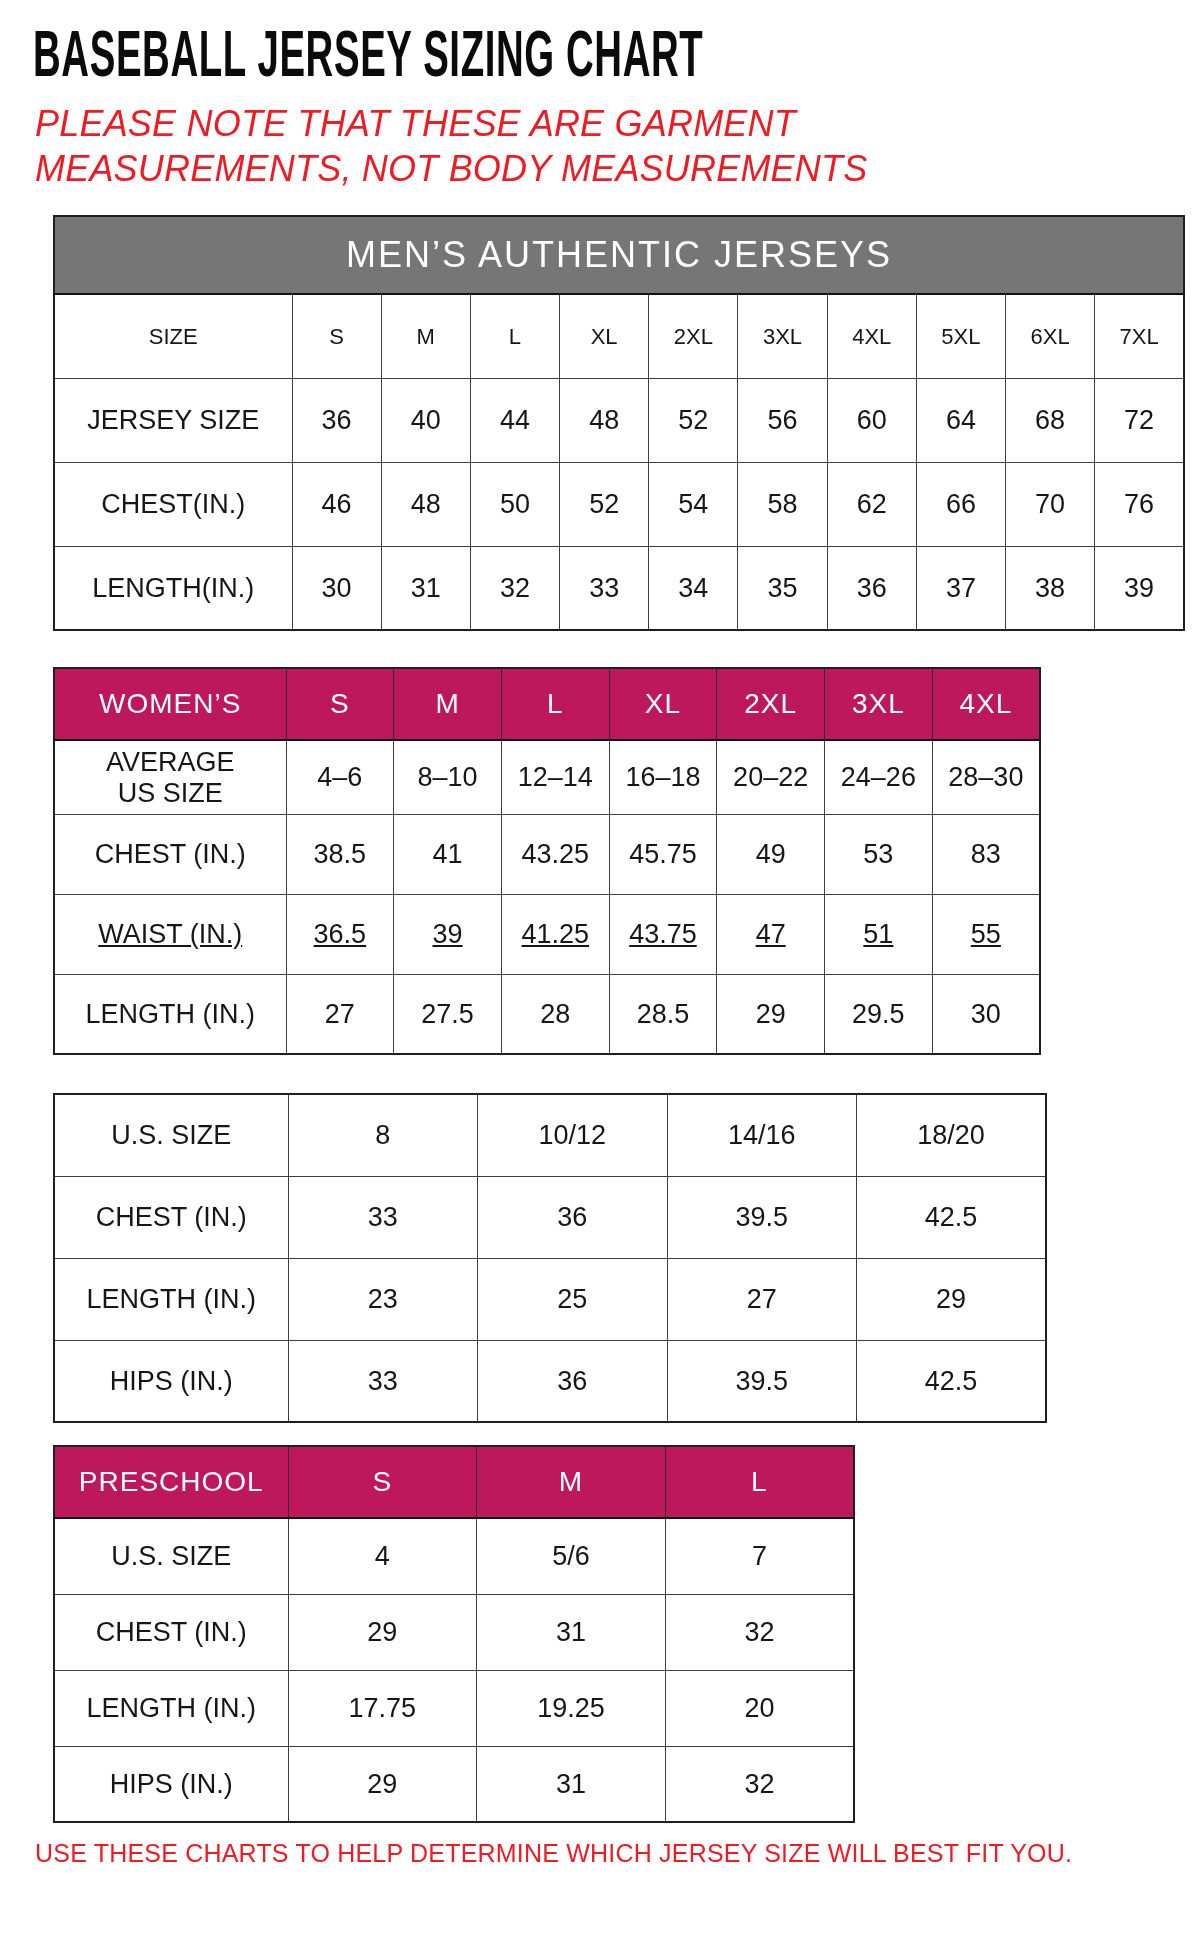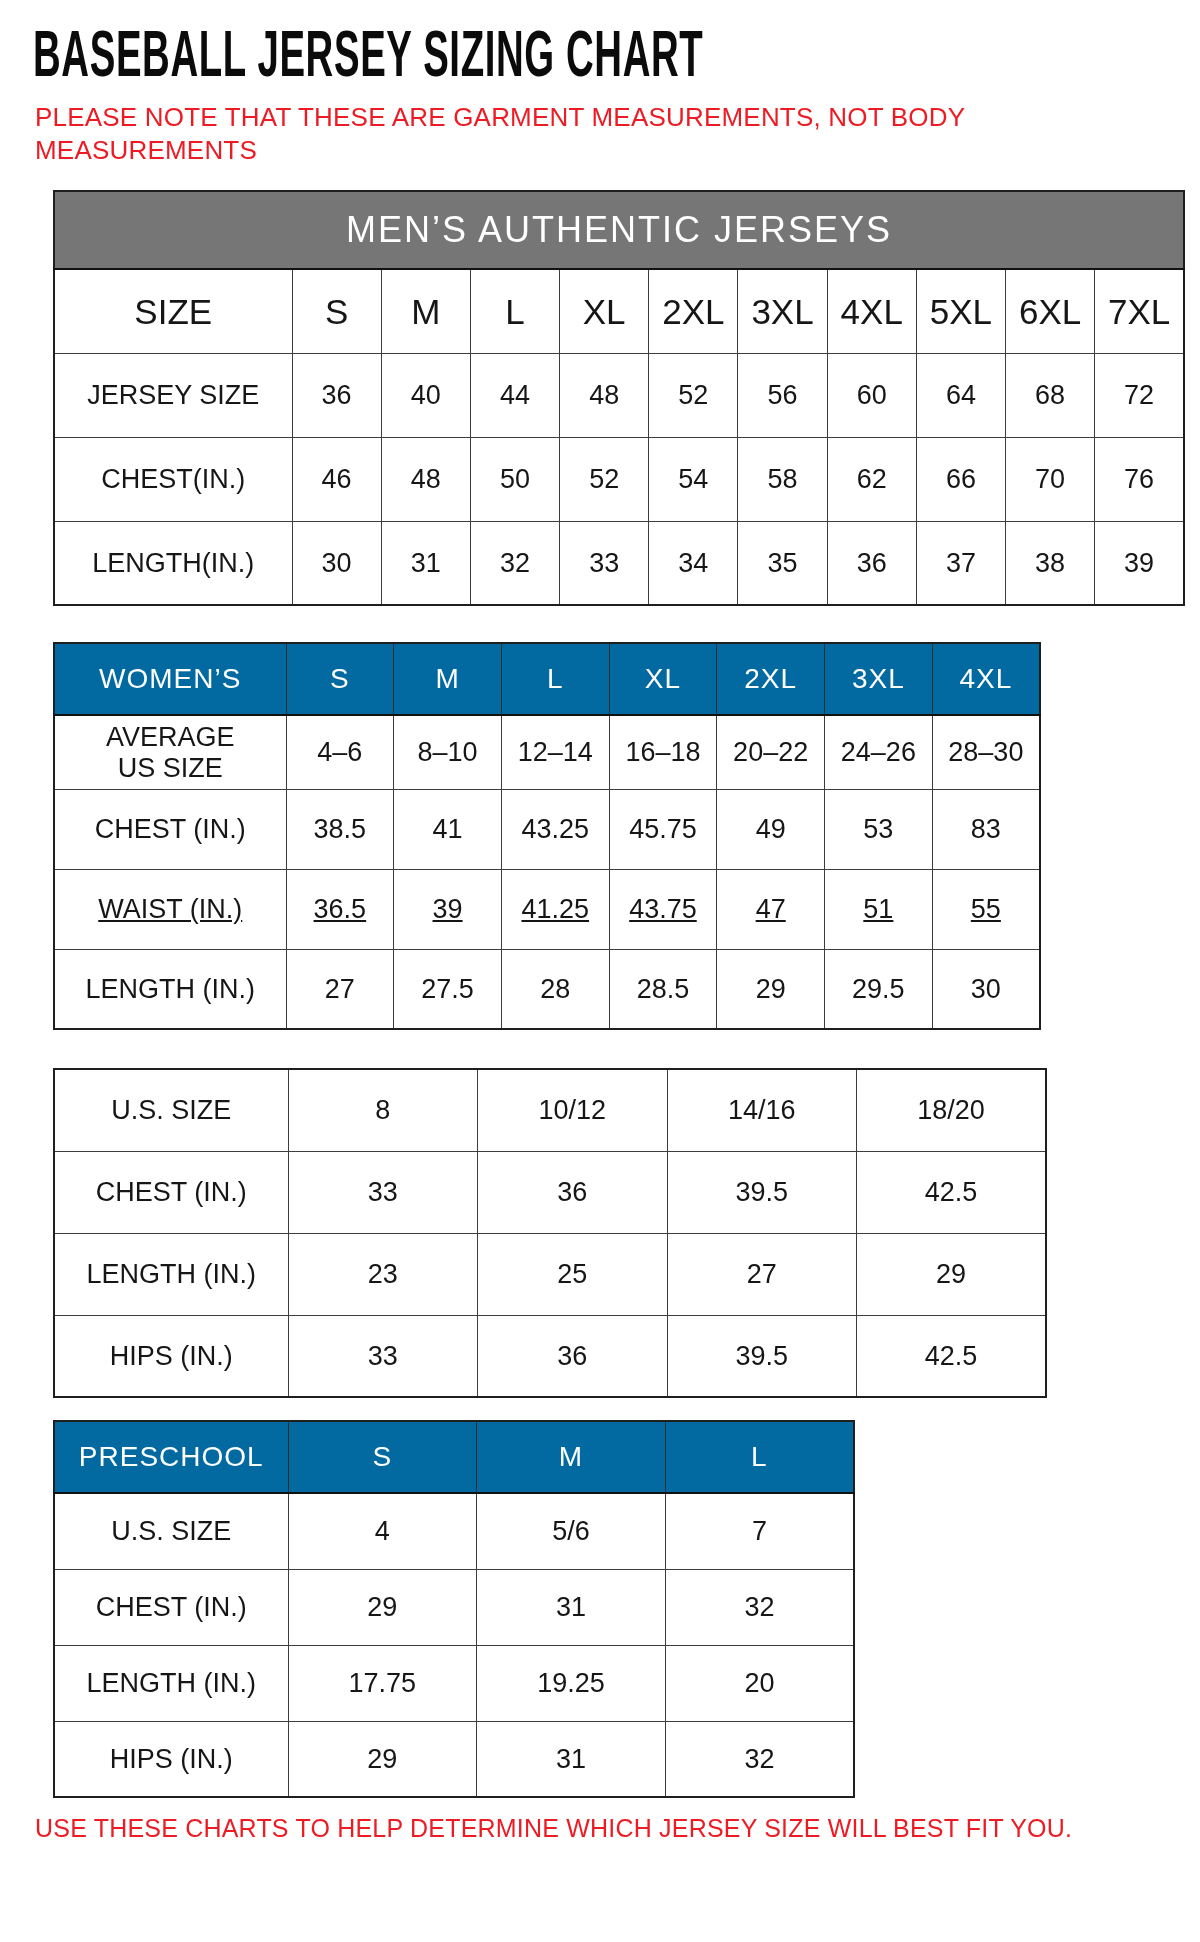--- a/index.html
+++ b/index.html
@@ -19,24 +19,25 @@
     font-weight:bold;
     white-space:nowrap;
     color:#0b0b0b;
     transform:scaleX(0.60);
     transform-origin:left center;
     letter-spacing:1px;
   }
   .note{
     margin:16px 0 0 35px;
     max-width:960px;
-    font-size:26px;
+    font-size:36px;
     line-height:1.25;
     color:#ed1c24;
     letter-spacing:0.2px;
+    font-style:italic;
   }
   .tables{margin-top:24px;}
   table.tbl{
     border-collapse:collapse;
     table-layout:fixed;
     margin-left:53px;
     border:2px solid #1f1f1f;
   }
   table.tbl td{
     border:1px solid #3d3d3d;
@@ -54,29 +55,29 @@
   .tbl-preschool{width:802px;border-radius:30px;}
   tr.banner-row td{
     background:#767676;
     color:#ffffff;
     font-size:36px;
     letter-spacing:2px;
     border:1px solid #5e5e5e;
     border-bottom:2px solid #111111;
   }
   tr.header-row.gray td{
-    background:#0369a1;
+    background:#be185d;
     color:#ffffff;
     font-size:28px;
     letter-spacing:1px;
     border:1px solid #2e2e2e;
     border-bottom:2px solid #111111;
   }
   tr.header-row.plain td{
-    font-size:35px;
+    font-size:22px;
   }
   .footer{
     margin:16px 0 0 35px;
     font-size:25px;
     color:#ed1c24;
     letter-spacing:0.2px;
   }
 </style>
 </head>
 <body>

